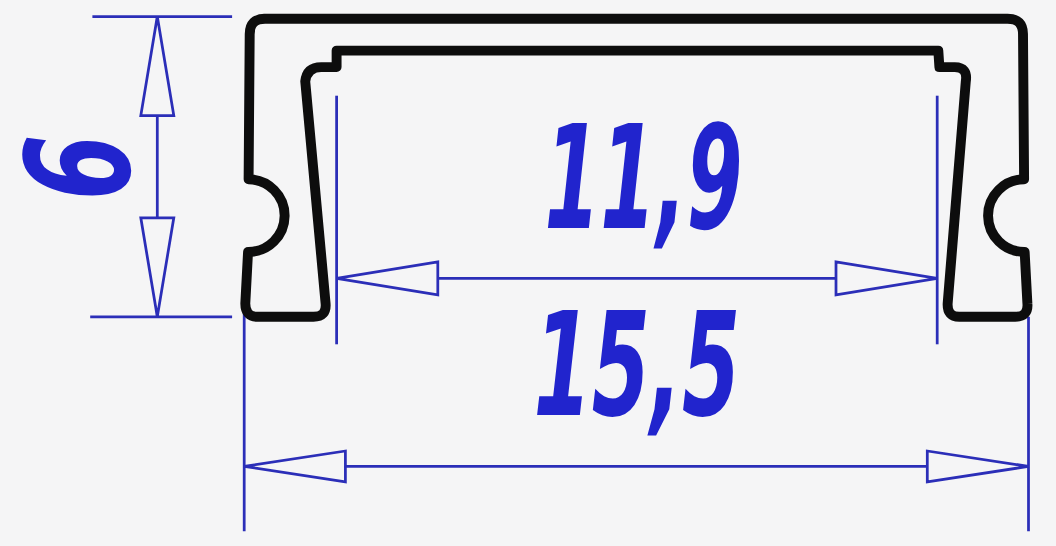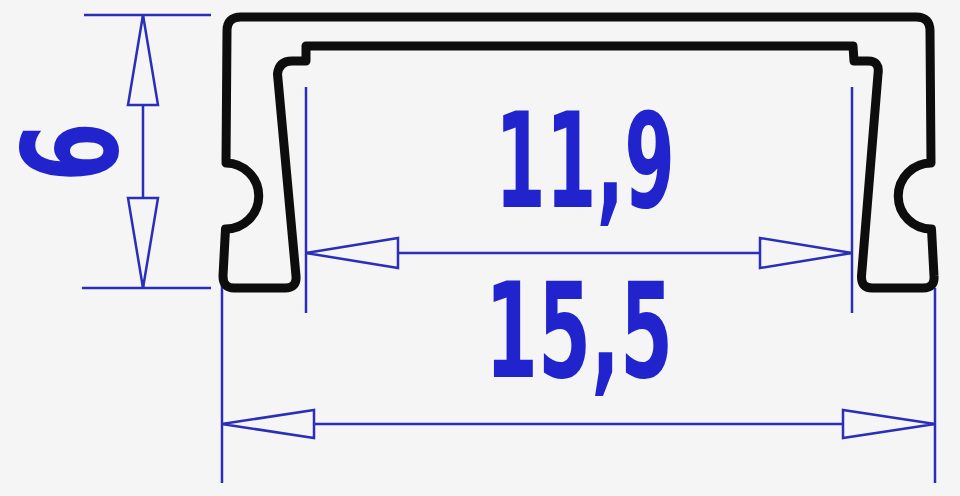--- a/index.html
+++ b/index.html
@@ -7,20 +7,21 @@
     padding: 0;
     width: 960px;
     height: 496px;
     overflow: hidden;
     background: #f5f5f6;
   }
   .drawing-wrap {
     position: relative;
     width: 796px;
     height: 496px;
+    font-style: italic;
   }
   svg {
     display: block;
   }
   .dim-lines {
     fill: none;
     stroke-width: 2.5px;
   }
   .outline-path {
     fill: none;

